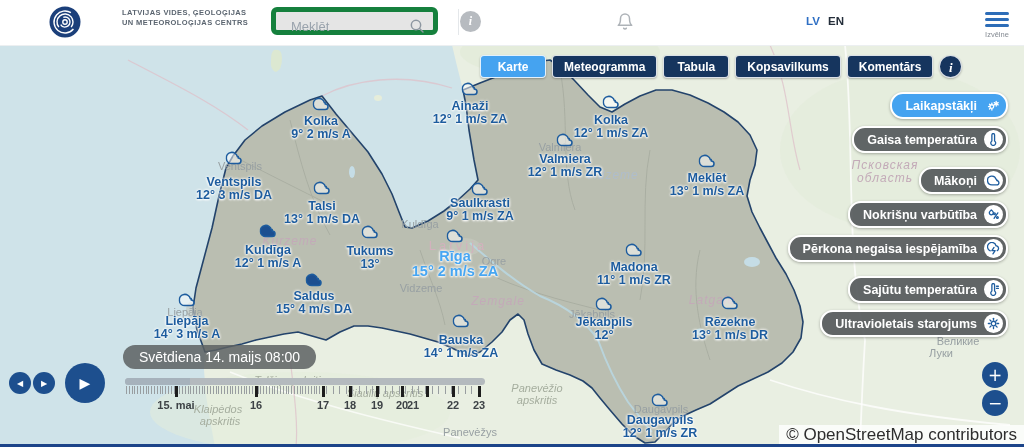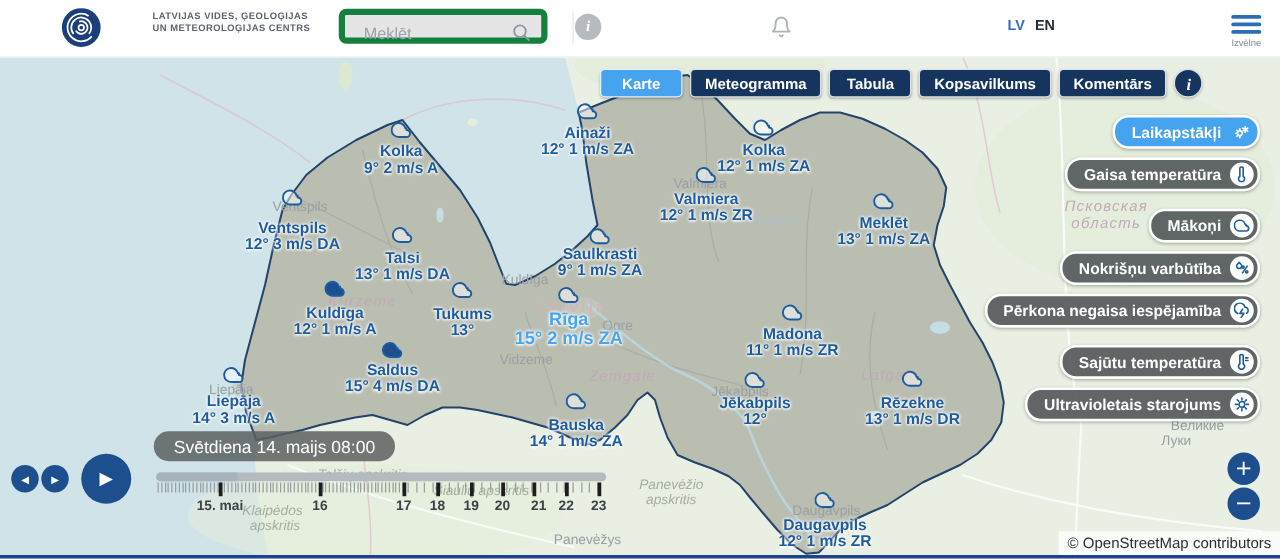--- a/index.html
+++ b/index.html
@@ -85,21 +85,21 @@
   .tl-tick.major{width:3px;height:11px;background:#1d1d1d;}
   .tl-lab{position:absolute;top:21px;transform:translateX(-50%);font-size:11px;font-weight:bold;
        color:#3d4246;white-space:nowrap;}
   
   .zbtn{position:absolute;left:982px;width:26px;height:26px;border-radius:50%;background:#1d4f8e;
        color:#fff;border:0;font-size:17px;line-height:26px;text-align:center;cursor:pointer;z-index:5;
        font-family:"DejaVu Sans",sans-serif;padding:0;}
   .zbtn.zin{top:317px;}  .zbtn.zout{top:345px;}
   
   .attrib{position:absolute;right:0;bottom:3px;height:19px;line-height:19px;padding:0 7px;
-       background:rgba(255,255,255,.78);font-size:12px;color:#2e2e2e;z-index:6;}
+       background:rgba(255,255,255,.78);font-size:17px;color:#2e2e2e;z-index:6;}
   .bottom-line{position:absolute;left:0;bottom:0;width:1024px;height:3px;background:#1c4489;z-index:7;}
 </style>
 </head>
 <body>
 
 <div id="app">
 
   <div class="map">
     <svg class="map-svg" width="1024" height="402" viewBox="0 45 1024 402">
 
@@ -515,21 +515,21 @@
           <div class="tl-lab" style="left: 131px;">16</div>
           <div class="tl-tick major" style="left: 197px;"></div>
           <div class="tl-lab" style="left: 198px;">17</div>
           <div class="tl-tick major" style="left: 224px;"></div>
           <div class="tl-lab" style="left: 225px;">18</div>
           <div class="tl-tick major" style="left: 251px;"></div>
           <div class="tl-lab" style="left: 252px;">19</div>
           <div class="tl-tick major" style="left: 276px;"></div>
           <div class="tl-lab" style="left: 277px;">20</div>
           <div class="tl-tick major" style="left: 301px;"></div>
-          <div class="tl-lab" style="left: 306px;">21</div>
+          <div class="tl-lab" style="left: 288px;">21</div>
           <div class="tl-tick major" style="left: 327px;"></div>
           <div class="tl-lab" style="left: 328px;">22</div>
           <div class="tl-tick major" style="left: 353px;"></div>
           <div class="tl-lab" style="left: 354px;">23</div>
         </div>
     </div>
 
     <button class="zbtn zin">+</button>
     <button class="zbtn zout">−</button>
 

